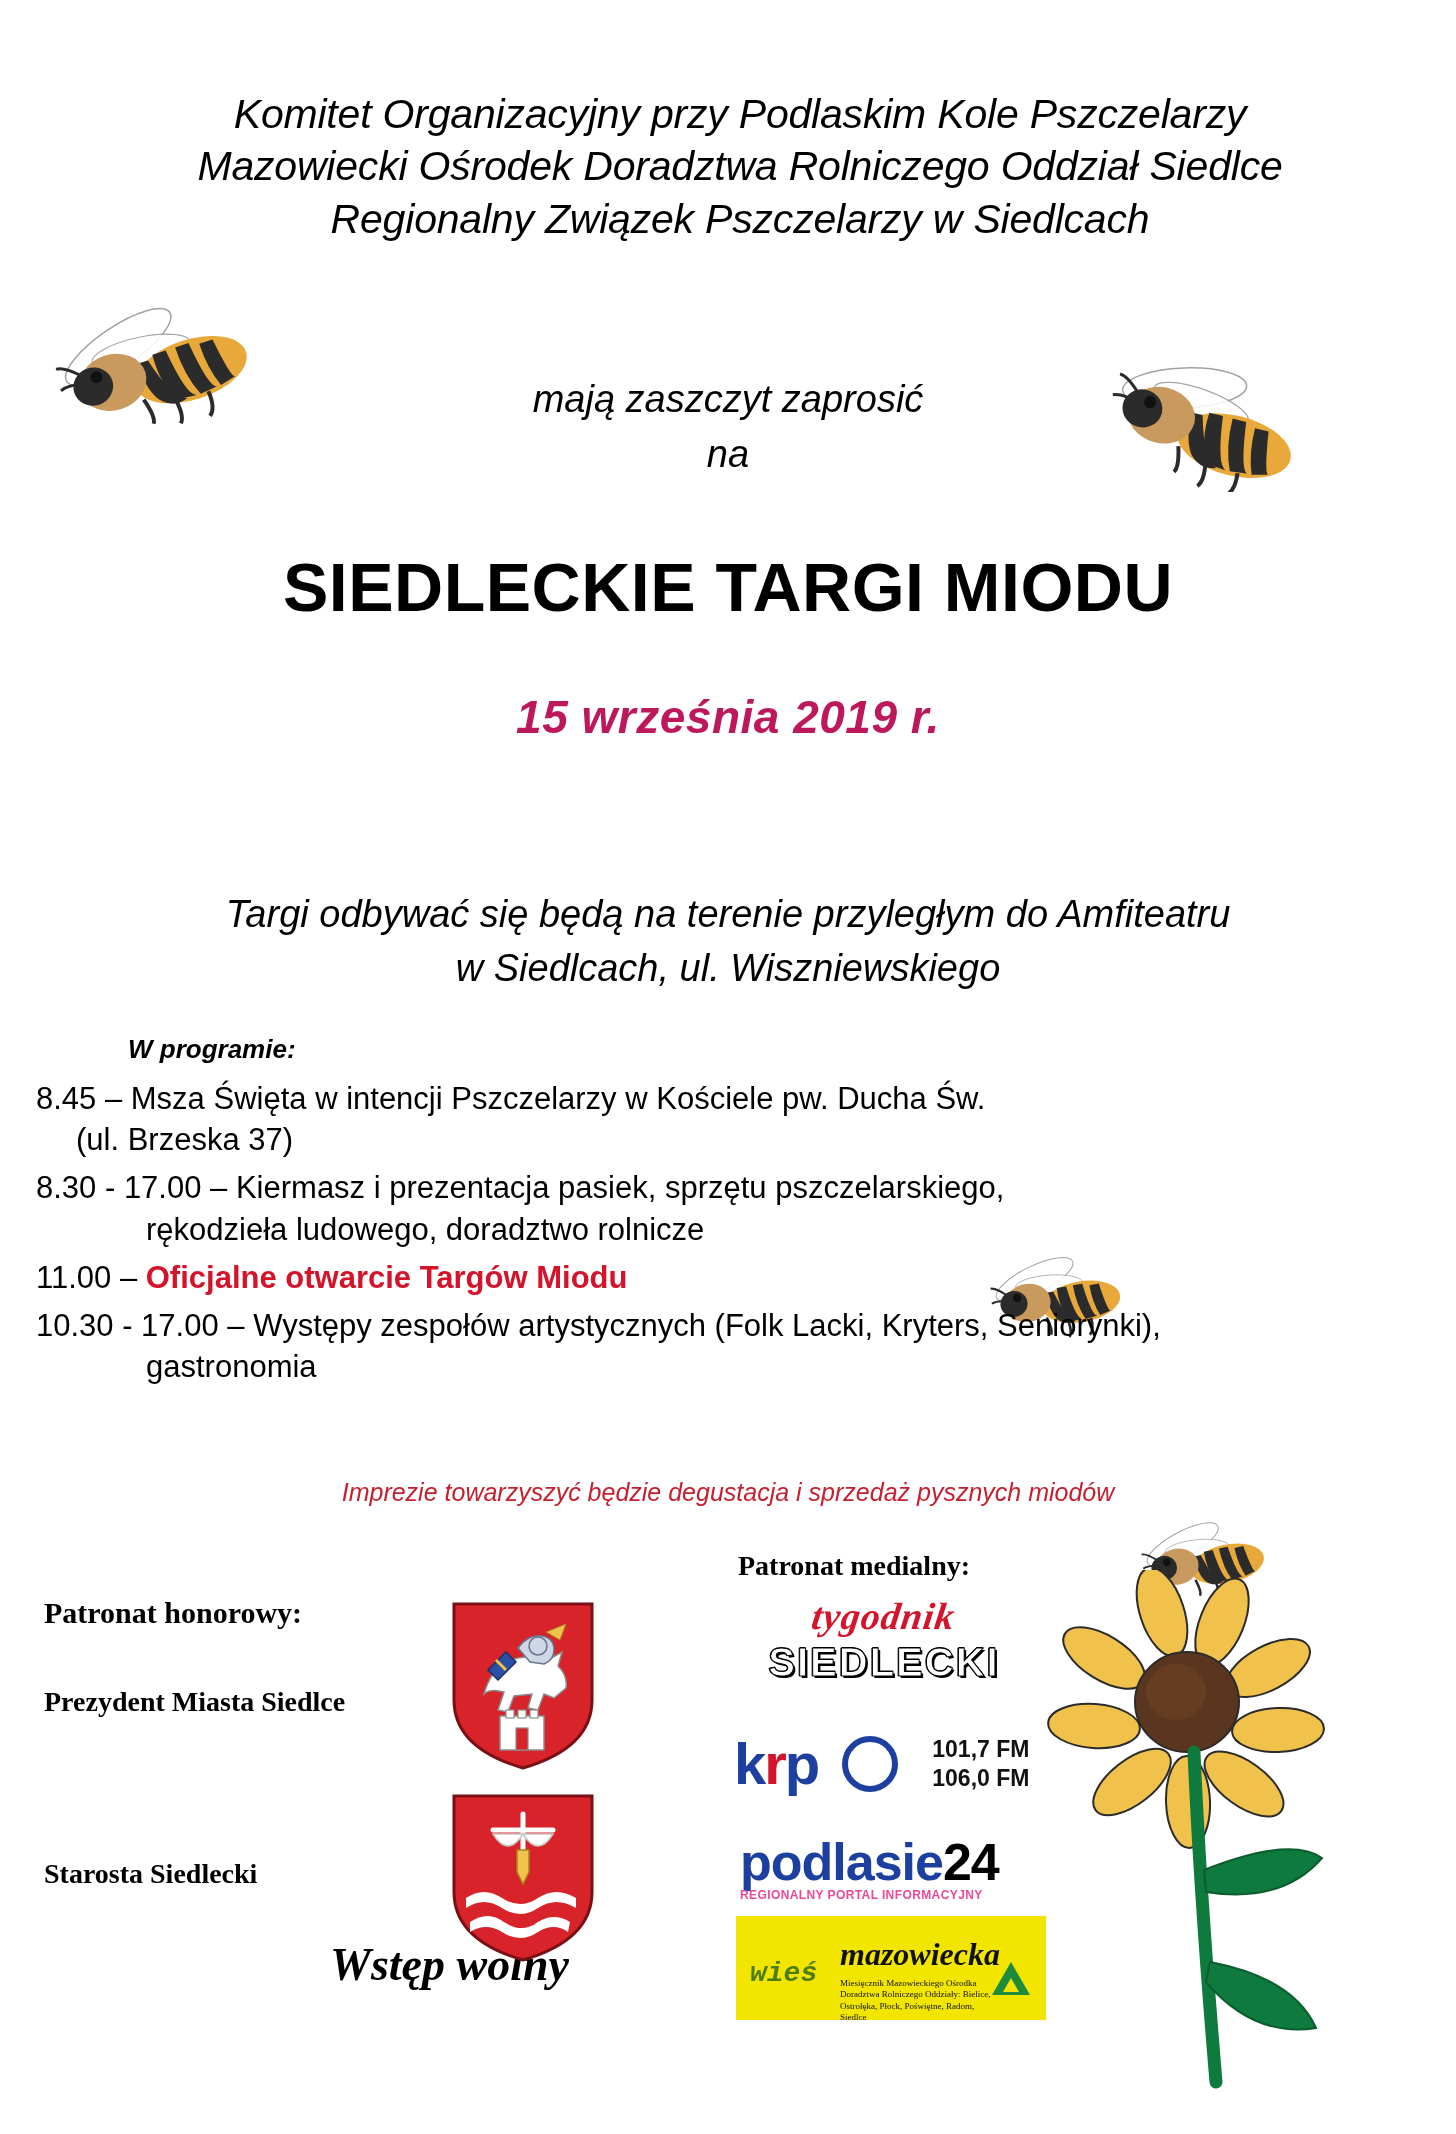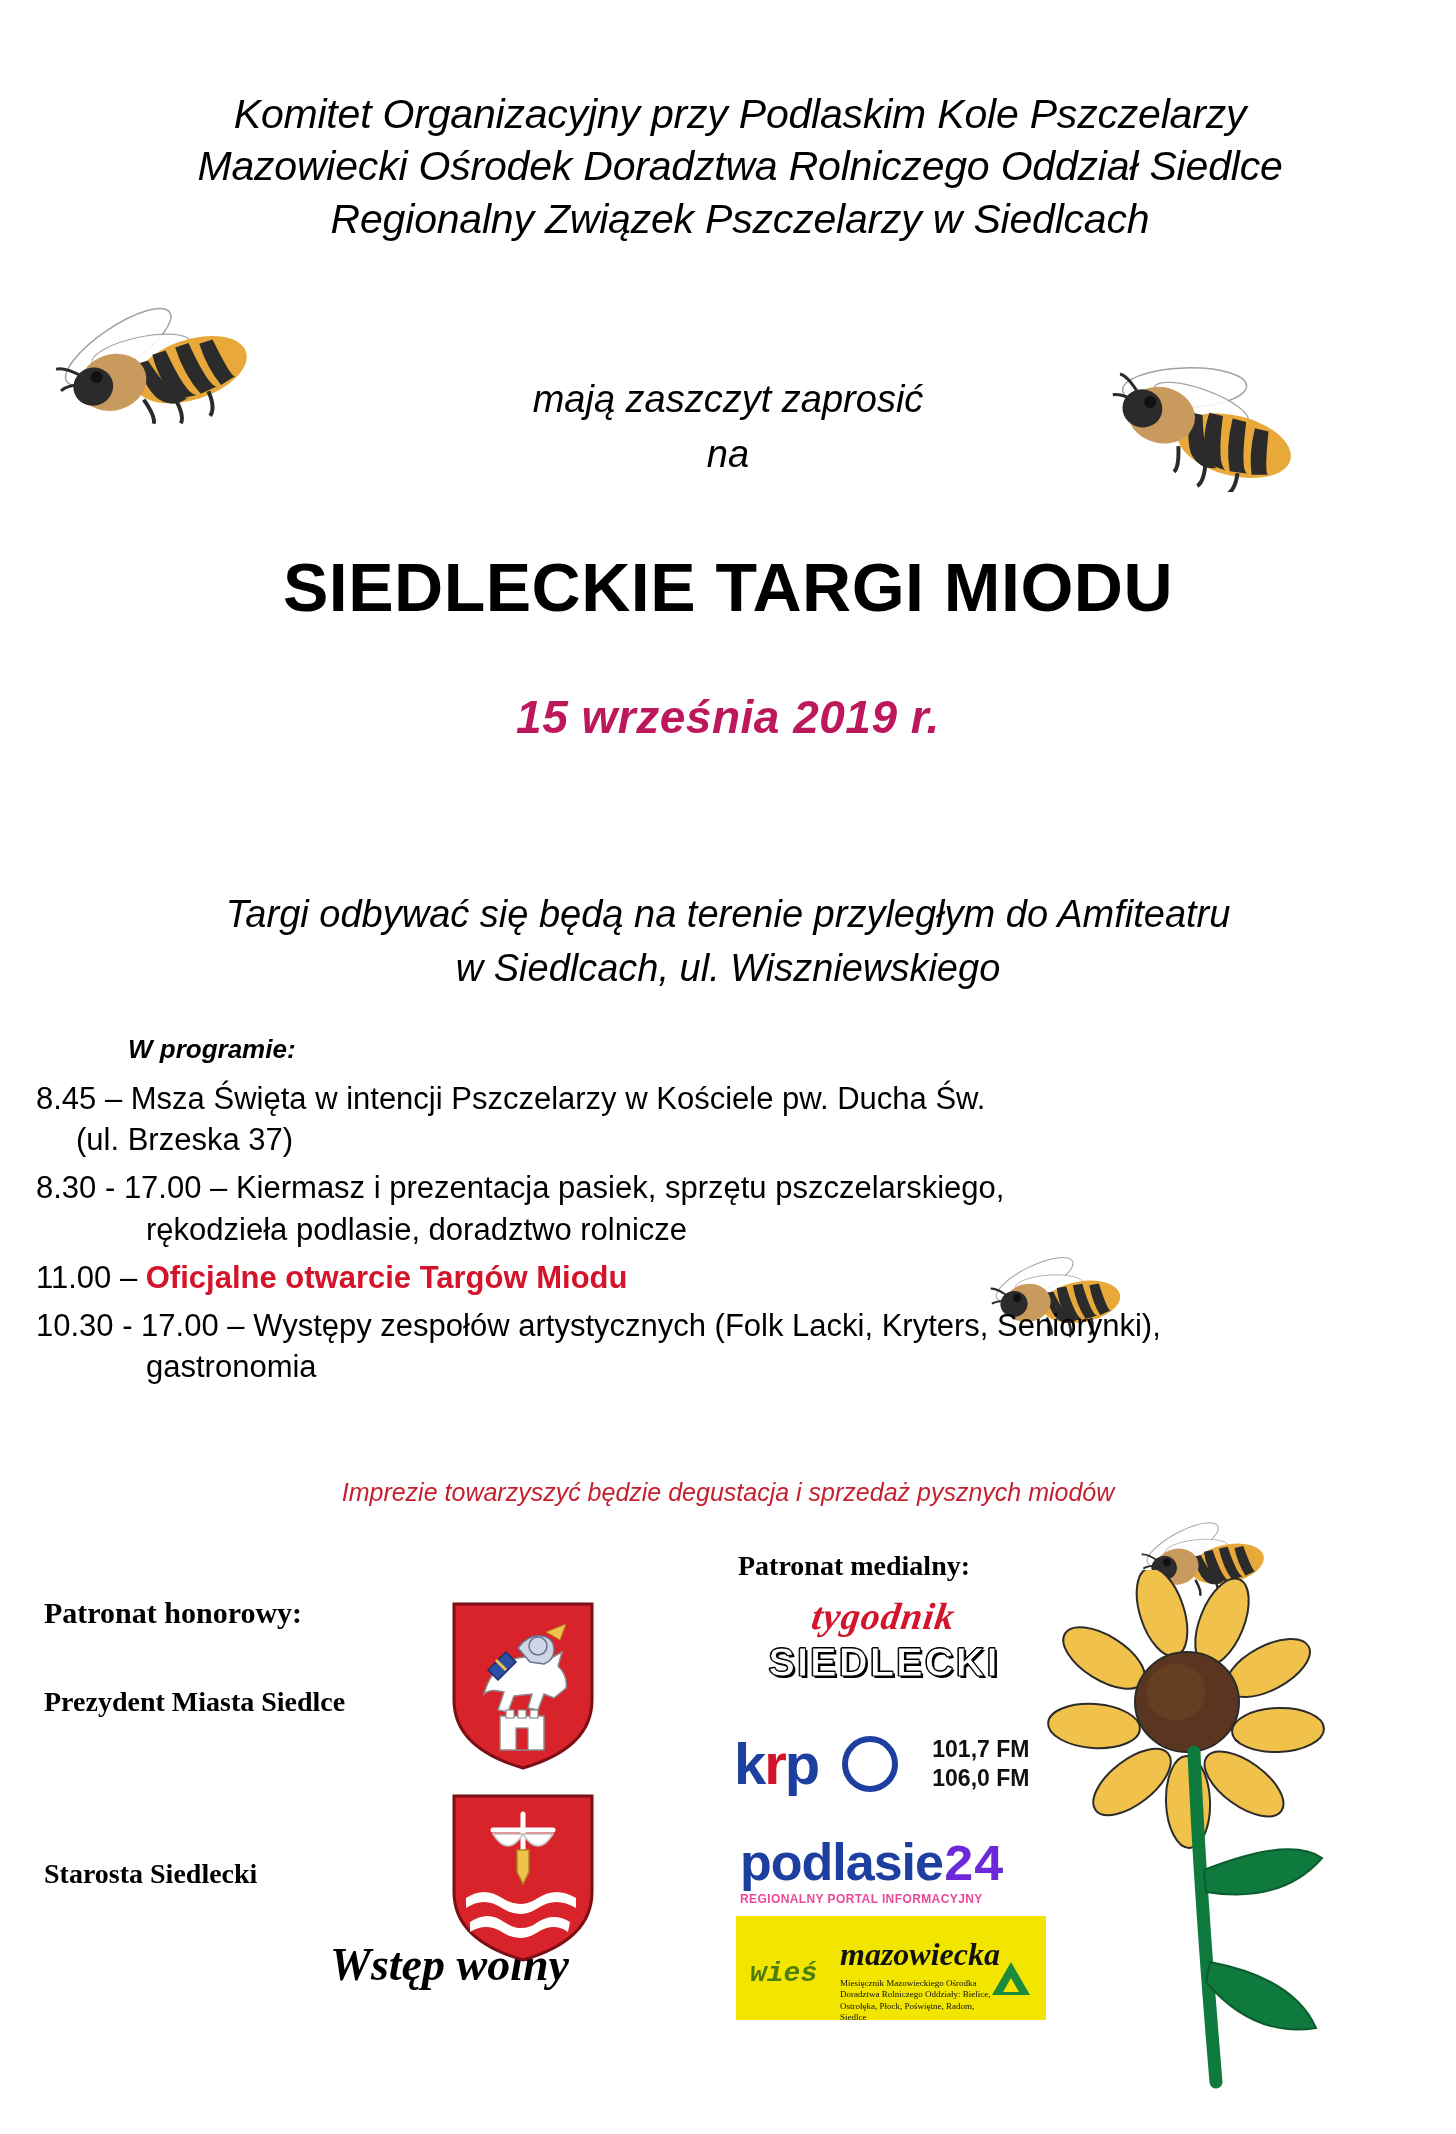--- a/index.html
+++ b/index.html
@@ -254,22 +254,21 @@
     left: 740px;
   }
   .logo-podlasie .p1 {
     font-family: "Liberation Sans", sans-serif;
     font-weight: bold;
     font-size: 52px;
     color: #1d3fa0;
     letter-spacing: -1px;
   }
   .logo-podlasie .p1 .num {
-    color: #6d28d9;
-    font-family: Liberation Mono, monospace;
+    color: #000000;
   }
   .logo-podlasie .p2 {
     font-family: "Liberation Sans", sans-serif;
     font-weight: bold;
     font-size: 12px;
     color: #ec4899;
     letter-spacing: 0.4px;
     margin-top: -4px;
   }
 
@@ -482,21 +481,21 @@
 
   <div class="program-label">W programie:</div>
 
   <div class="program">
     <div class="item">
       <span>8.45 – Msza Święta w intencji Pszczelarzy w Kościele pw. Ducha Św.</span>
       <span class="sub narrow">(ul. Brzeska 37)</span>
     </div>
     <div class="item">
       <span>8.30 - 17.00 – Kiermasz i prezentacja pasiek, sprzętu pszczelarskiego,</span>
-      <span class="sub">rękodzieła podlasie, doradztwo rolnicze</span>
+      <span class="sub">rękodzieła ludowego, doradztwo rolnicze</span>
     </div>
     <div class="item">
       <span>11.00 – </span><span class="highlight">Oficjalne otwarcie Targów Miodu</span>
     </div>
     <div class="item">
       <span>10.30 - 17.00 – Występy zespołów artystycznych (Folk Lacki, Kryters, Seniorynki),</span>
       <span class="sub">gastronomia</span>
     </div>
   </div>
 

